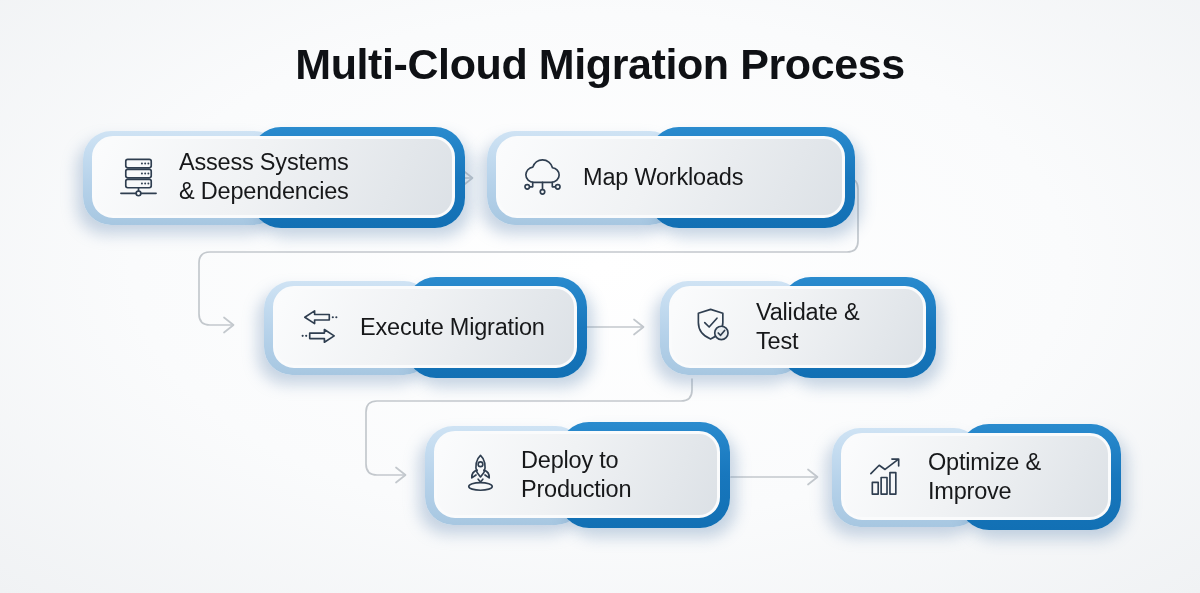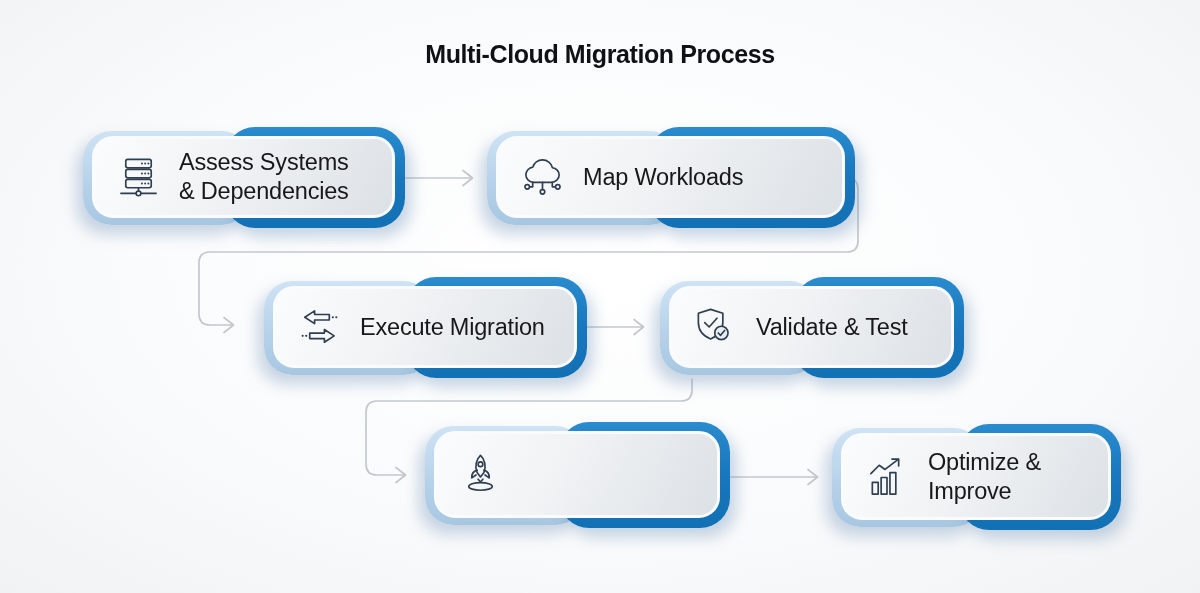--- a/index.html
+++ b/index.html
@@ -5,21 +5,21 @@
   html,body{margin:0;padding:0;}
   body{
     width:1200px;height:593px;overflow:hidden;
     font-family:"Liberation Sans",sans-serif;
     background:radial-gradient(ellipse at 50% 45%, #ffffff 0%, #fafbfc 55%, #f0f2f4 100%);
     position:relative;
   }
   .stage{position:absolute;inset:0;}
   .title{
     position:absolute;top:40px;left:0;width:100%;
-    text-align:center;font-size:25px;font-weight:700;
+    text-align:center;font-size:43px;font-weight:700;
     color:#0f1115;letter-spacing:-0.4px;
   }
   
   .node{position:absolute;}
   .ring-light{
     position:absolute;left:0;top:4px;bottom:3px;width:52%;
     border-radius:28px;
     background:linear-gradient(180deg,#cfe3f4 0%,#b6d2ea 55%,#a7c7e1 100%);
     box-shadow:-6px 9px 15px rgba(125,155,190,0.42);
   }
@@ -75,21 +75,21 @@
     <g>
       <path d="M692 379 V390 Q692 401 681 401 H377 Q366 401 366 412 V464 Q366 475 377 475 H404"></path>
       <path d="M396 467.5 L405.5 475 L396 482.5"></path>
     </g>
     <g>
       <path d="M731 477 H816"></path>
       <path d="M808 469.5 L817.5 477 L808 484.5"></path>
     </g>
   </svg>
 
-  <div class="node" style="left:83px;top:127px;width:322px;height:101px">
+  <div class="node" style="left:83px;top:127px;width:382px;height:101px">
     <div class="ring-light"></div>
     <div class="ring-dark"></div>
     <div class="card">
       <span class="icon">
         <svg viewBox="0 0 48 48">
           <rect x="11" y="5.5" width="26" height="8.6" rx="2"></rect>
           <rect x="11" y="15.7" width="26" height="8.6" rx="2"></rect>
           <rect x="11" y="25.9" width="26" height="8.6" rx="2"></rect>
           <circle class="dot" cx="27.5" cy="9.8" r="1"></circle>
             <circle class="dot" cx="30.8" cy="9.8" r="1"></circle>
@@ -140,21 +140,21 @@
             <circle class="dot" cx="41.2" cy="13.5" r="1.1"></circle>
           <path d="M29 26 L39 32.5 L29 39 V35.3 H14 V29.7 H29 Z"></path>
           <circle class="dot" cx="10.4" cy="32.5" r="1.1"></circle>
             <circle class="dot" cx="6.8" cy="32.5" r="1.1"></circle>
         </svg>
       </span>
       <span class="node-label">Execute Migration</span>
     </div>
   </div>
 
-  <div class="node" style="left:660px;top:277px;width:304px;height:101px">
+  <div class="node" style="left:660px;top:277px;width:276px;height:101px">
     <div class="ring-light"></div>
     <div class="ring-dark"></div>
     <div class="card">
       <span class="icon">
         <svg viewBox="0 0 48 48">
           <path d="M19 5.5 L31.5 9.5 V19 C31.5 27.5 26.5 32.7 19 35.8 C11.5 32.7 6.5 27.5 6.5 19 V9.5 Z"></path>
           <path d="M13 19 L17.5 23.5 L25.5 14.5"></path>
           <circle class="mask" cx="30" cy="29.5" r="6.8" stroke="#2f3e50"></circle>
           <path d="M26.8 29.6 L29.2 32 L33.3 27"></path>
         </svg>
@@ -170,20 +170,22 @@
       <span class="icon">
         <svg viewBox="0 0 48 48">
           <path d="M24 4.5 C28.5 8.5 30 15.5 27.5 22 L24 26.5 L20.5 22 C18 15.5 19.5 8.5 24 4.5 Z"></path>
           <circle cx="24" cy="13.5" r="2.4"></circle>
           <path d="M20.6 19.5 C16.3 20.6 14.9 24 15.1 27.5 L19.4 24.5"></path>
           <path d="M27.4 19.5 C31.7 20.6 33.1 24 32.9 27.5 L28.6 24.5"></path>
           <path d="M21.6 28.8 L24 31.6 L26.4 28.8"></path>
           <ellipse cx="24" cy="36.2" rx="12" ry="3.9"></ellipse>
         </svg>
       </span>
+      <span class="node-label">Deploy to
+Production</span>
     </div>
   </div>
 
   <div class="node" style="left:832px;top:424px;width:289px;height:106px">
     <div class="ring-light"></div>
     <div class="ring-dark"></div>
     <div class="card">
       <span class="icon">
         <svg viewBox="0 0 48 48">
           <rect x="8.5" y="30" width="6" height="12"></rect>

